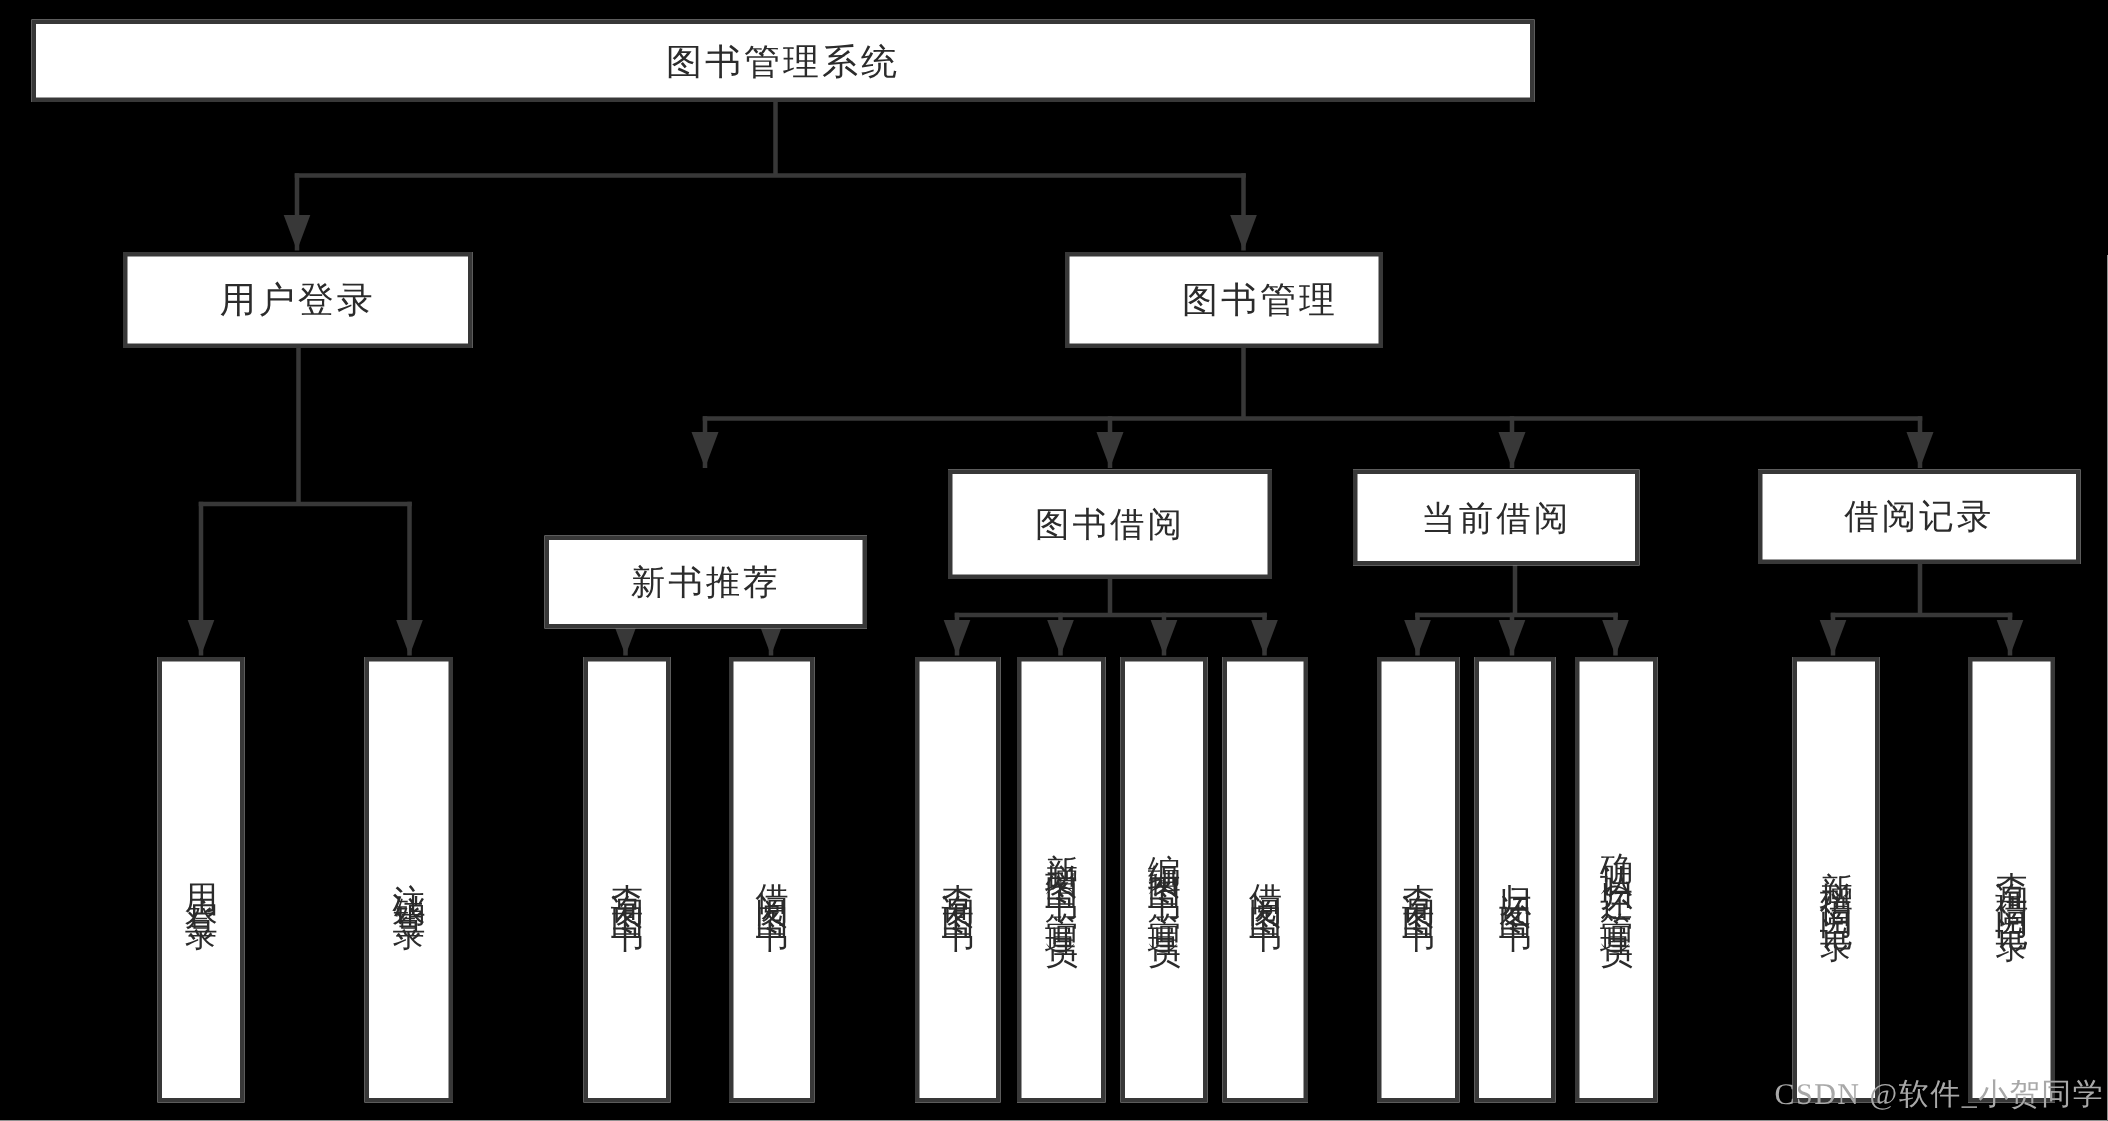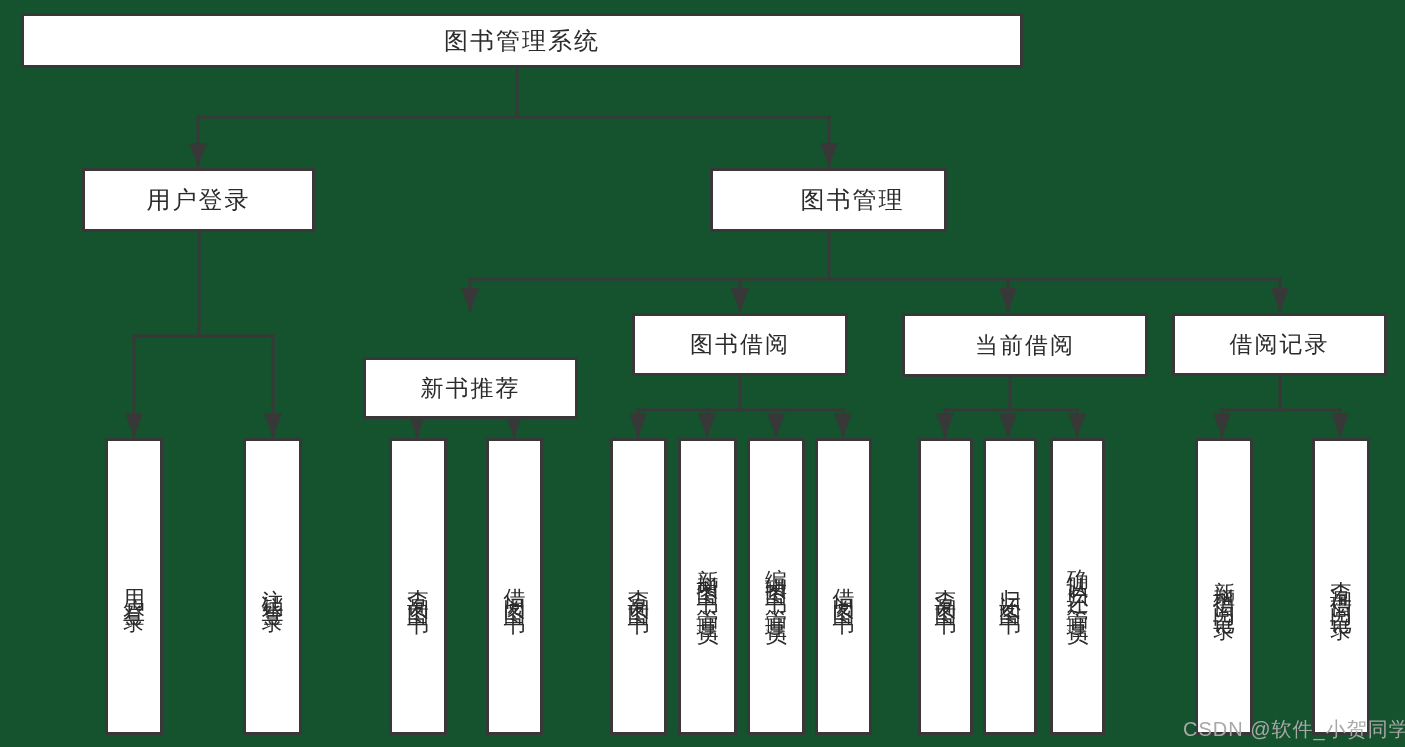--- a/index.html
+++ b/index.html
@@ -1,20 +1,20 @@
 <!DOCTYPE html>
 <html><head>
 <meta charset="utf-8">
 <style>
   html,body{margin:0;padding:0;background:#ffffff;}
   .stage{
     position:relative;
     width:1405px;height:747px;
-    background:#14532d;
-    font-family:Liberation Sans, sans-serif;
+    background:#000000;
+    font-family:Liberation Serif, serif;
     overflow:hidden;
   }
   .connectors{position:absolute;left:0;top:0;width:1405px;height:747px;}
   .node{
     position:absolute;box-sizing:border-box;
     border:3px solid #383838;background:#ffffff;
     display:flex;align-items:center;justify-content:center;
     color:#2b2b2b;
   }
   .h-label{font-size:24px;letter-spacing:2px;white-space:nowrap;}
@@ -88,31 +88,31 @@
     </g>
   </svg>
 
   <div class="node" style="left:21px;top:13px;width:1002px;height:55px;">
     <span class="h-label">图书管理系统</span>
   </div>
 
   <div class="node" style="left:82px;top:168px;width:233px;height:64px;">
     <span class="h-label">用户登录</span>
   </div>
-  <div class="node" style="left:710px;top:168px;width:237px;height:64px;padding-left:48px;">
+  <div class="node" style="left:710px;top:168px;width:212px;height:64px;padding-left:48px;">
     <span class="h-label">图书管理</span>
   </div>
 
   <div class="node lvl3" style="left:363px;top:313px;width:215px;height:62px;margin-top:44px;">
     <span class="h-label">新书推荐</span>
   </div>
-  <div class="node lvl3" style="left:632px;top:313px;width:216px;height:63px;justify-content:center;">
+  <div class="node lvl3" style="left:632px;top:313px;width:216px;height:73px;justify-content:center;">
     <span class="h-label">图书借阅</span>
   </div>
-  <div class="node lvl3" style="left:902px;top:313px;width:246px;height:64px;text-align:right;">
+  <div class="node lvl3" style="left:902px;top:313px;width:191px;height:64px;text-align:right;">
     <span class="h-label">当前借阅</span>
   </div>
   <div class="node lvl3" style="left:1172px;top:313px;width:215px;height:63px;">
     <span class="h-label">借阅记录</span>
   </div>
 
   <div class="node leaf" style="left:105px;top:438px;width:58px;height:297px;">
     <span class="v-label">用户登录</span>
   </div>
   <div class="node leaf" style="left:243px;top:438px;width:59px;height:297px;">

